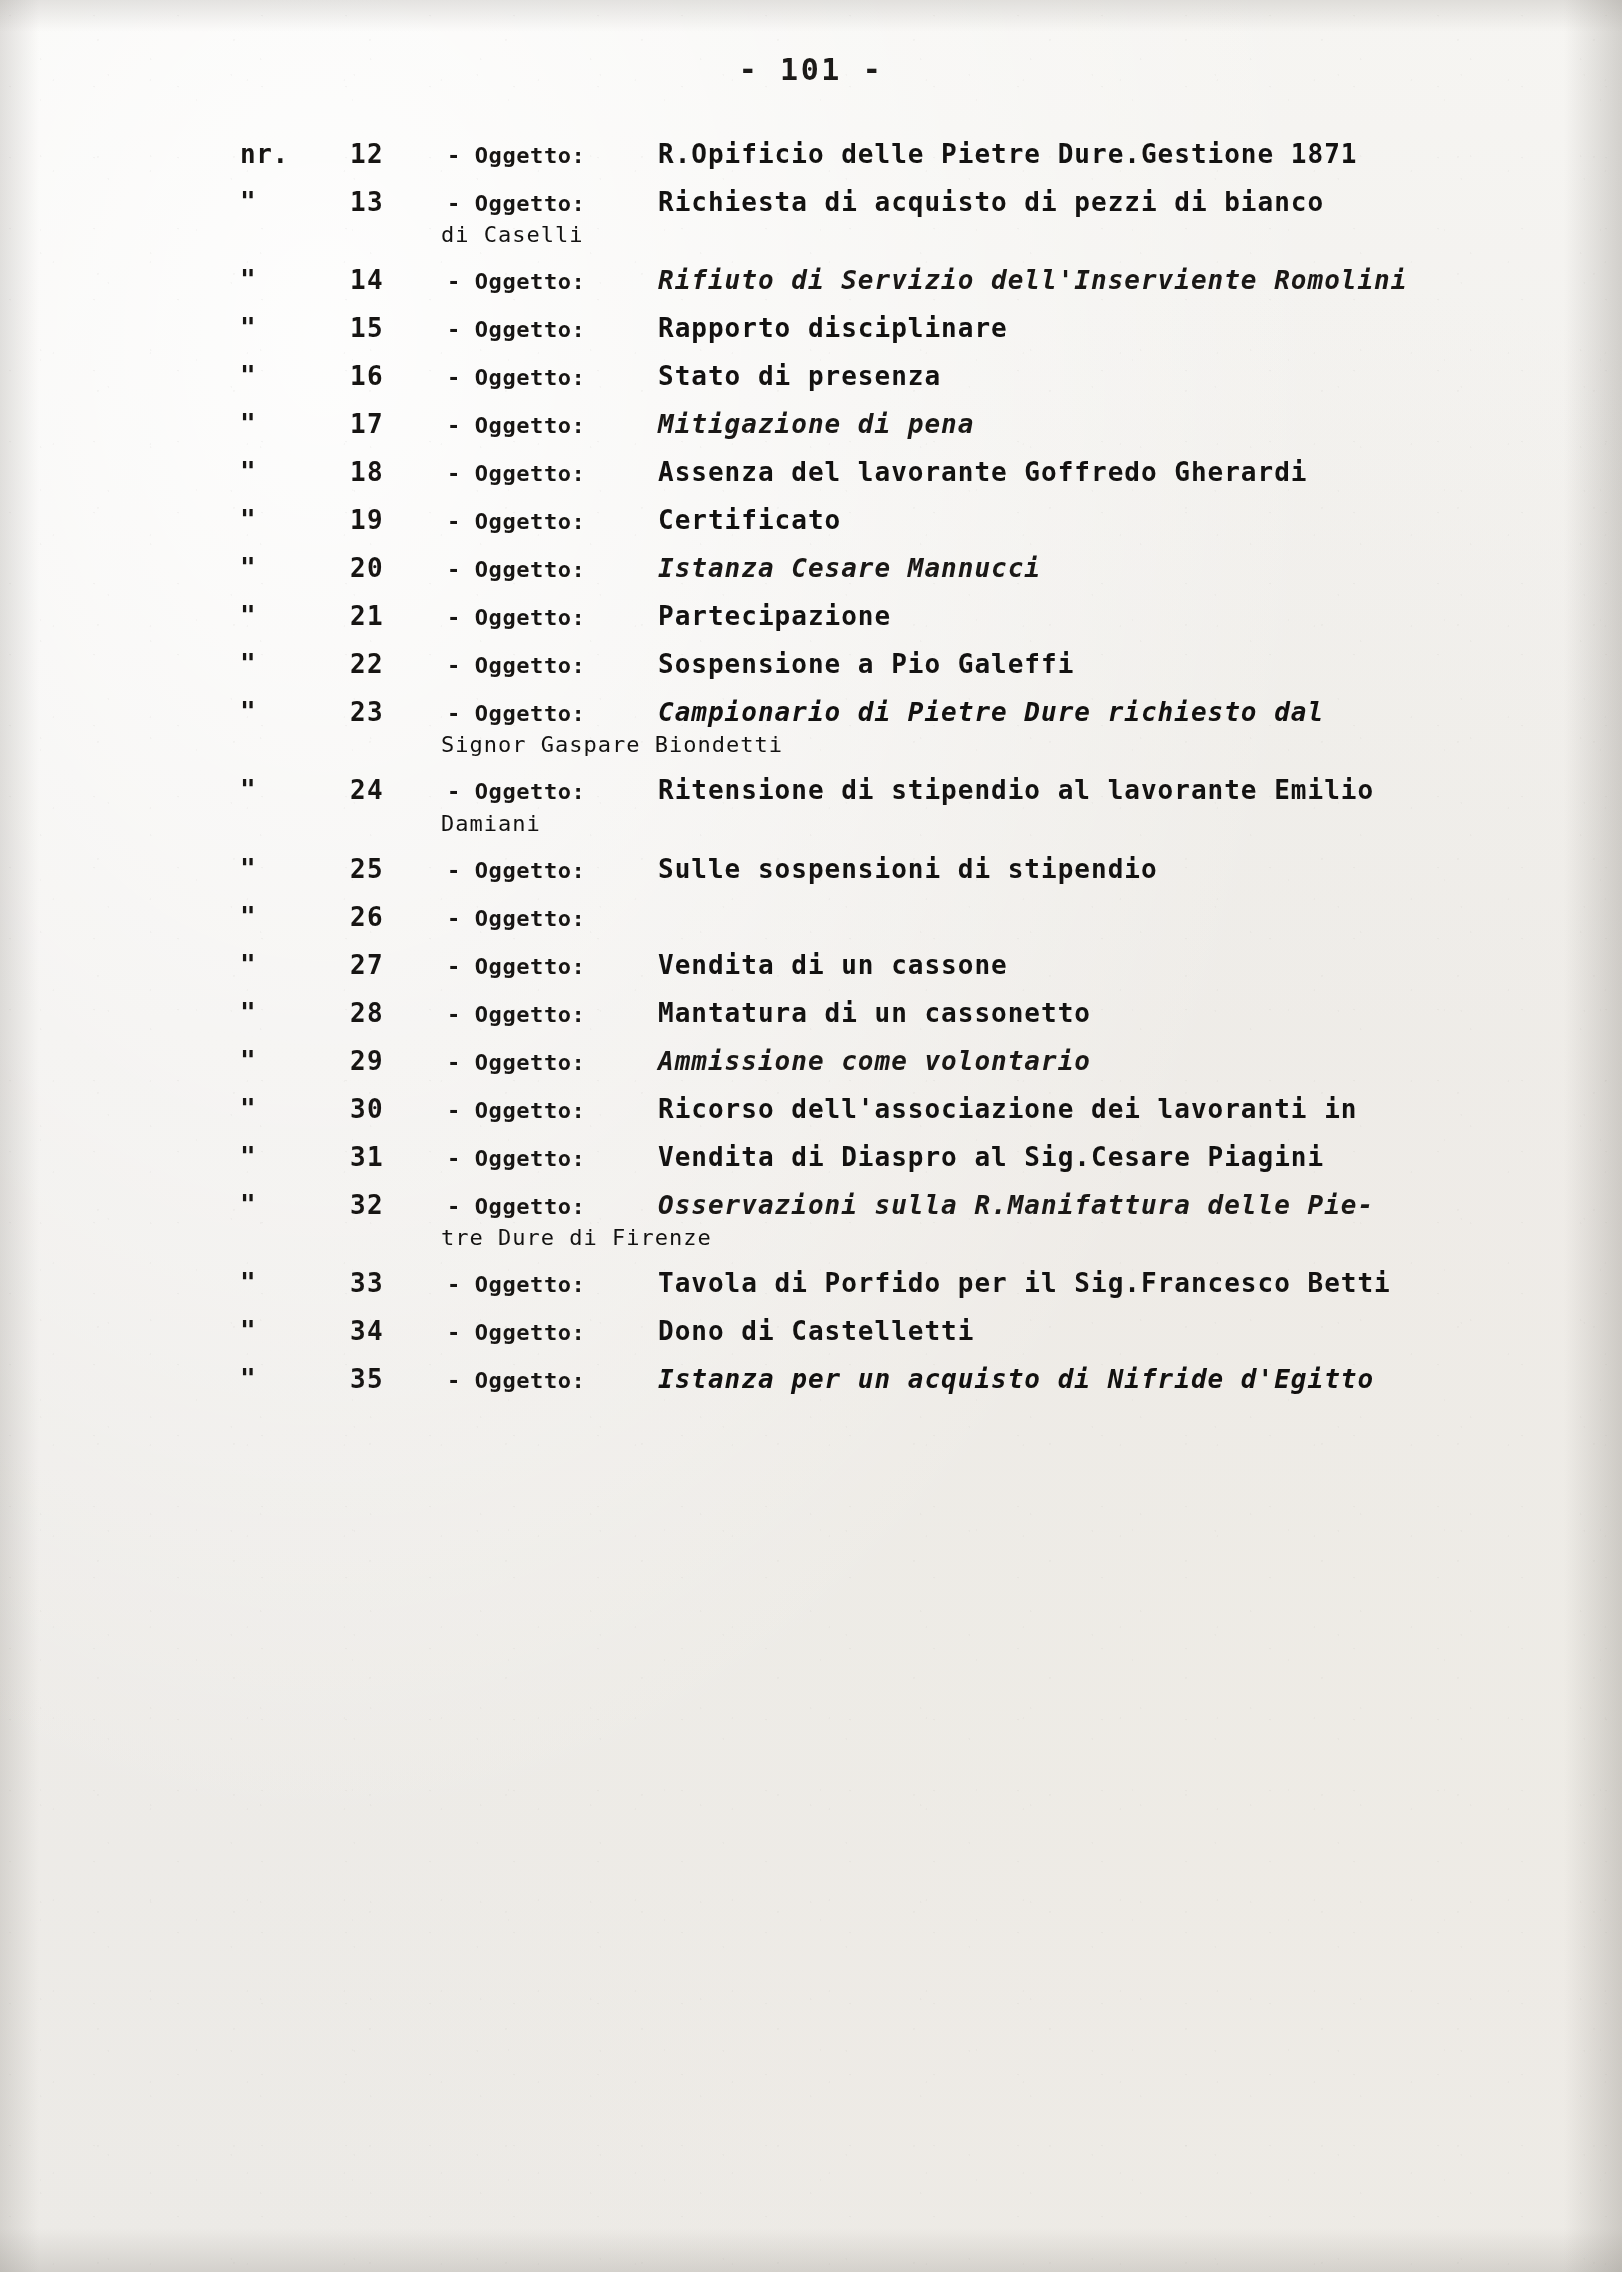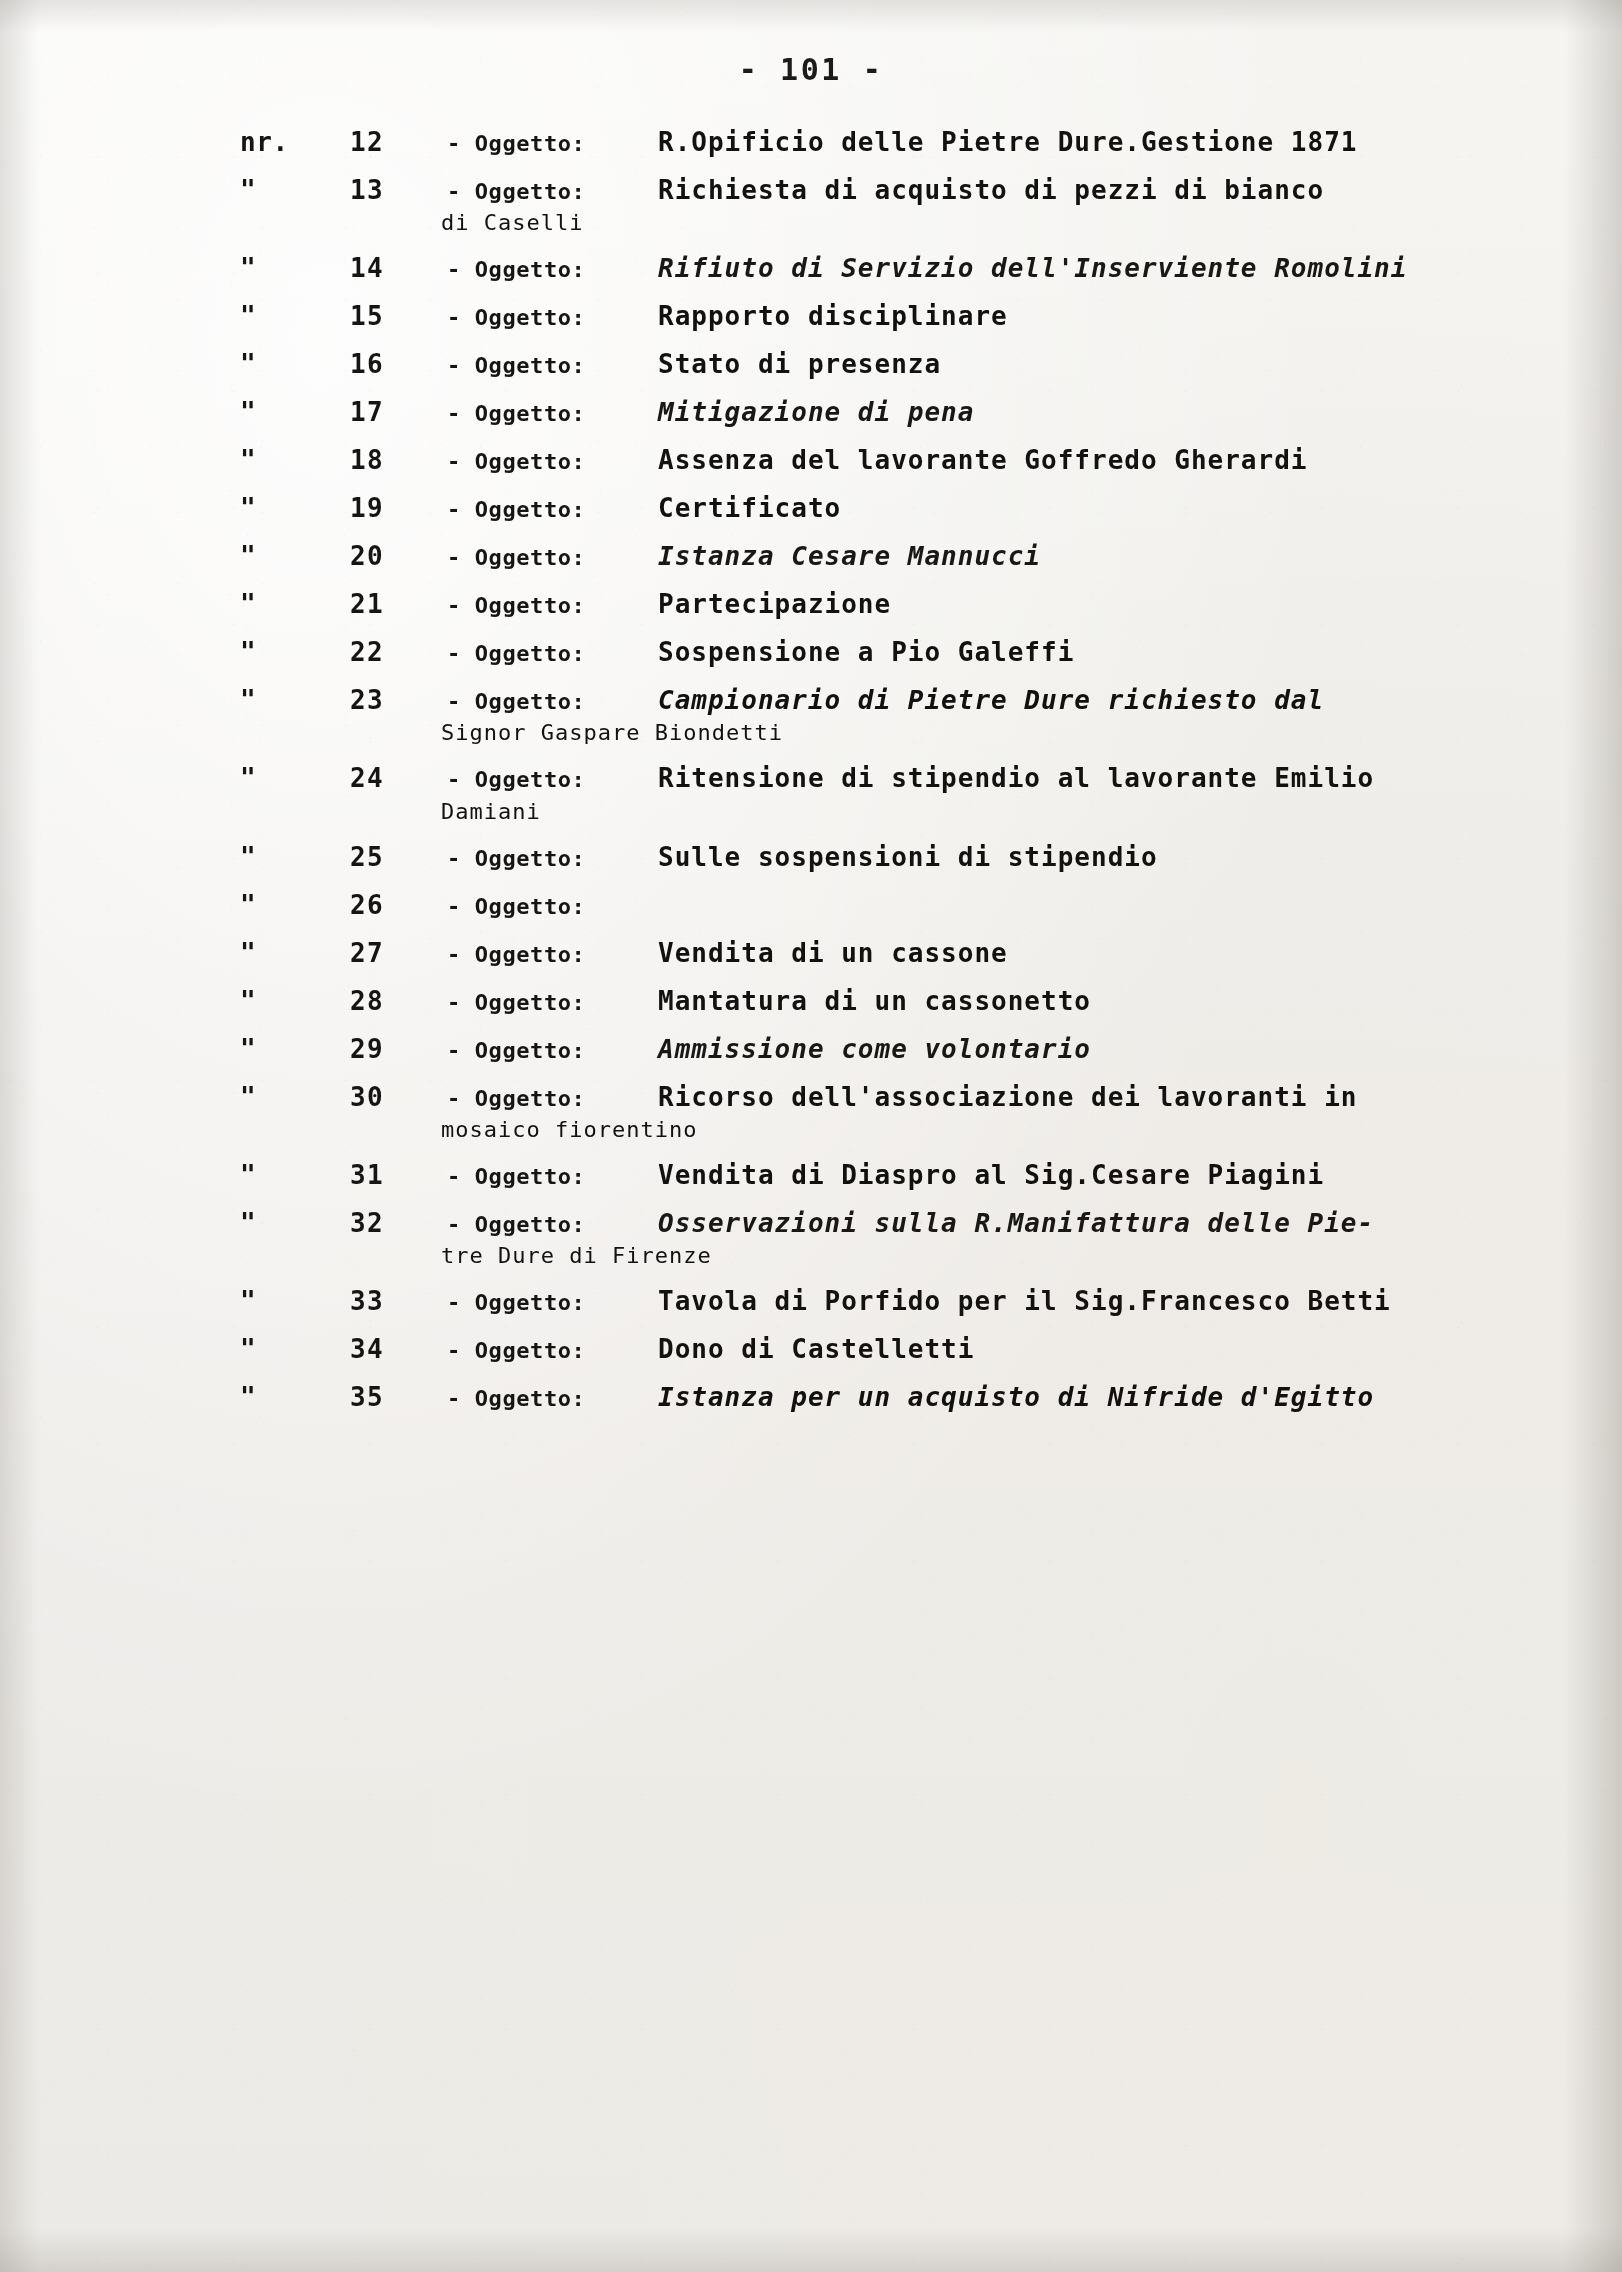--- a/index.html
+++ b/index.html
@@ -70,21 +70,21 @@
   .list {
     position: absolute;
     left: 0;
     top: 127px;
     width: 1622px;
   }
   .entry {
     position: relative;
     display: block;
     padding: 0;
-    margin: 0 0 18px 0;
+    margin: 12px 0 18px 0;
   }
   .entry .line1 {
     display: flex;
     align-items: baseline;
     white-space: pre;
   }
   .prefix {
     display: inline-block;
     width: 110px;
     text-align: left;
@@ -196,21 +196,20 @@
           <div class="line1"><span class="prefix">"</span><span class="num">27</span><span class="dash-obj">- Oggetto:</span><span class="subject">Vendita di un cassone</span></div>
         </div>
         <div class="entry">
           <div class="line1"><span class="prefix">"</span><span class="num">28</span><span class="dash-obj">- Oggetto:</span><span class="subject">Mantatura di un cassonetto</span></div>
         </div>
         <div class="entry">
           <div class="line1"><span class="prefix">"</span><span class="num">29</span><span class="dash-obj">- Oggetto:</span><span class="subject">Ammissione come volontario</span></div>
         </div>
         <div class="entry">
           <div class="line1"><span class="prefix">"</span><span class="num">30</span><span class="dash-obj">- Oggetto:</span><span class="subject">Ricorso dell'associazione dei lavoranti in</span></div>
-          <div class="cont">mosaico fiorentino</div>
         </div>
         <div class="entry">
           <div class="line1"><span class="prefix">"</span><span class="num">31</span><span class="dash-obj">- Oggetto:</span><span class="subject">Vendita di Diaspro al Sig.Cesare Piagini</span></div>
         </div>
         <div class="entry">
           <div class="line1"><span class="prefix">"</span><span class="num">32</span><span class="dash-obj">- Oggetto:</span><span class="subject">Osservazioni sulla R.Manifattura delle Pie-</span></div>
           <div class="cont">tre Dure di Firenze</div>
         </div>
         <div class="entry">
           <div class="line1"><span class="prefix">"</span><span class="num">33</span><span class="dash-obj">- Oggetto:</span><span class="subject">Tavola di Porfido per il Sig.Francesco Betti</span></div>

